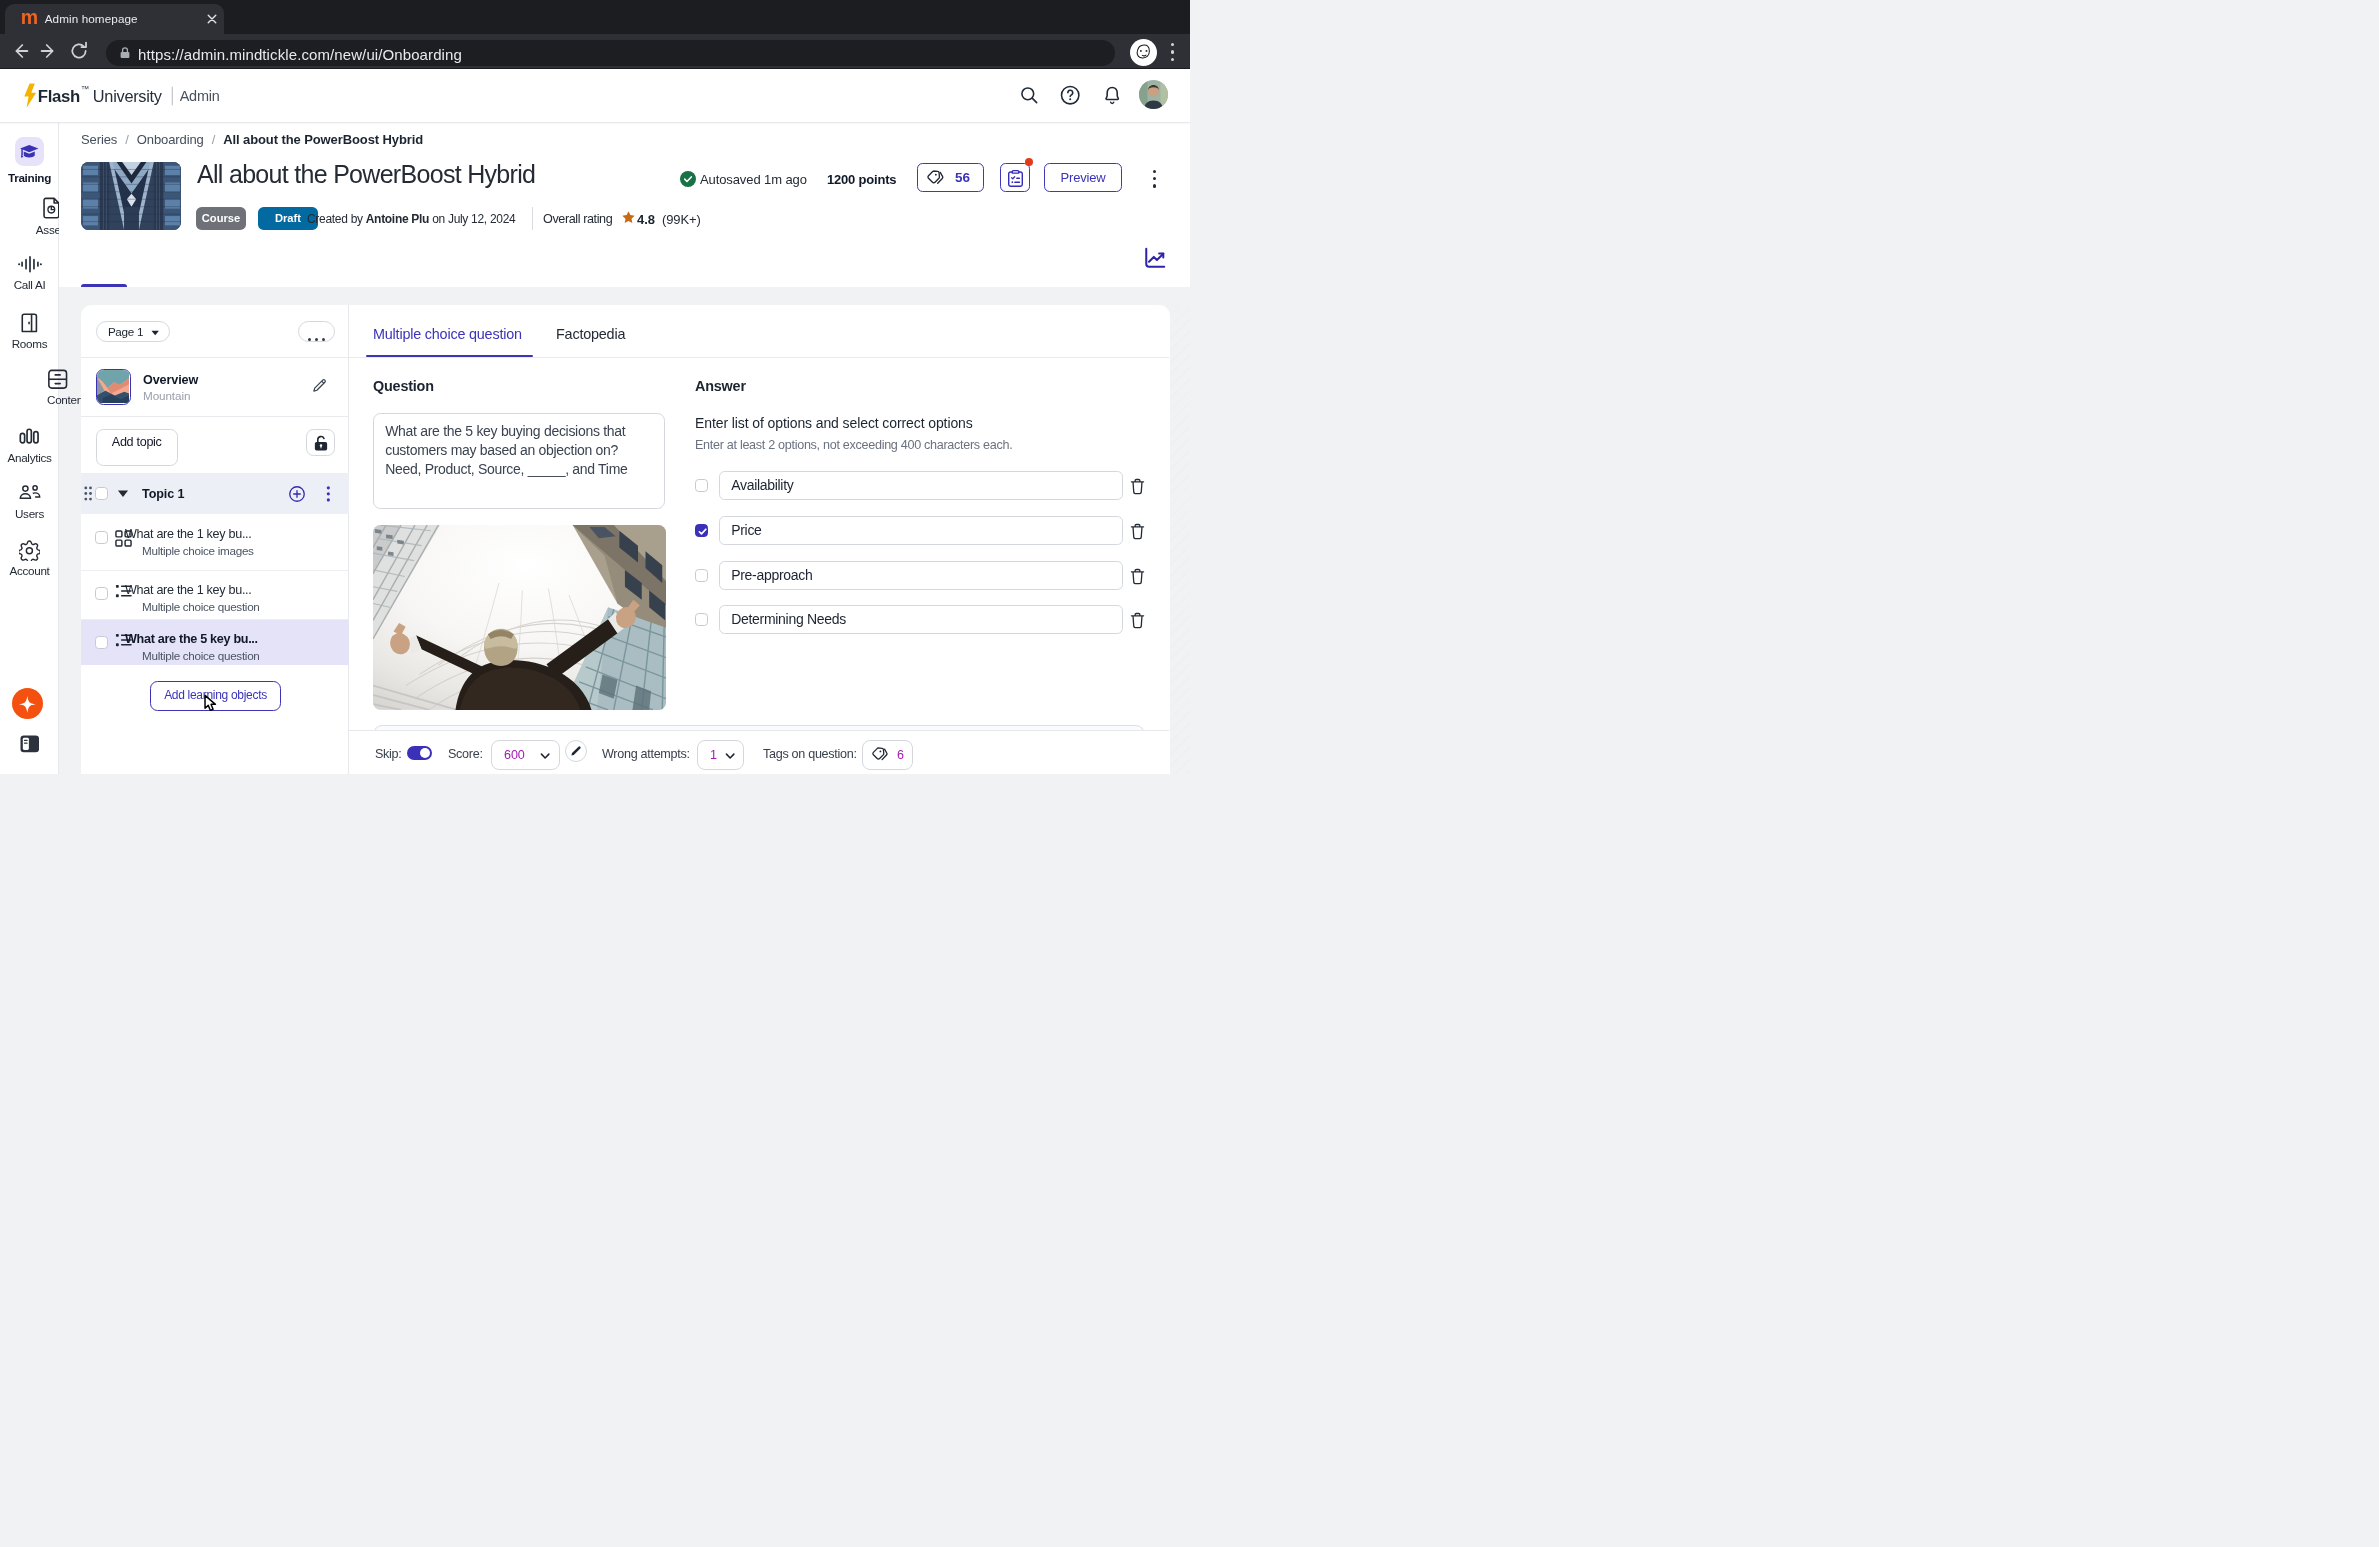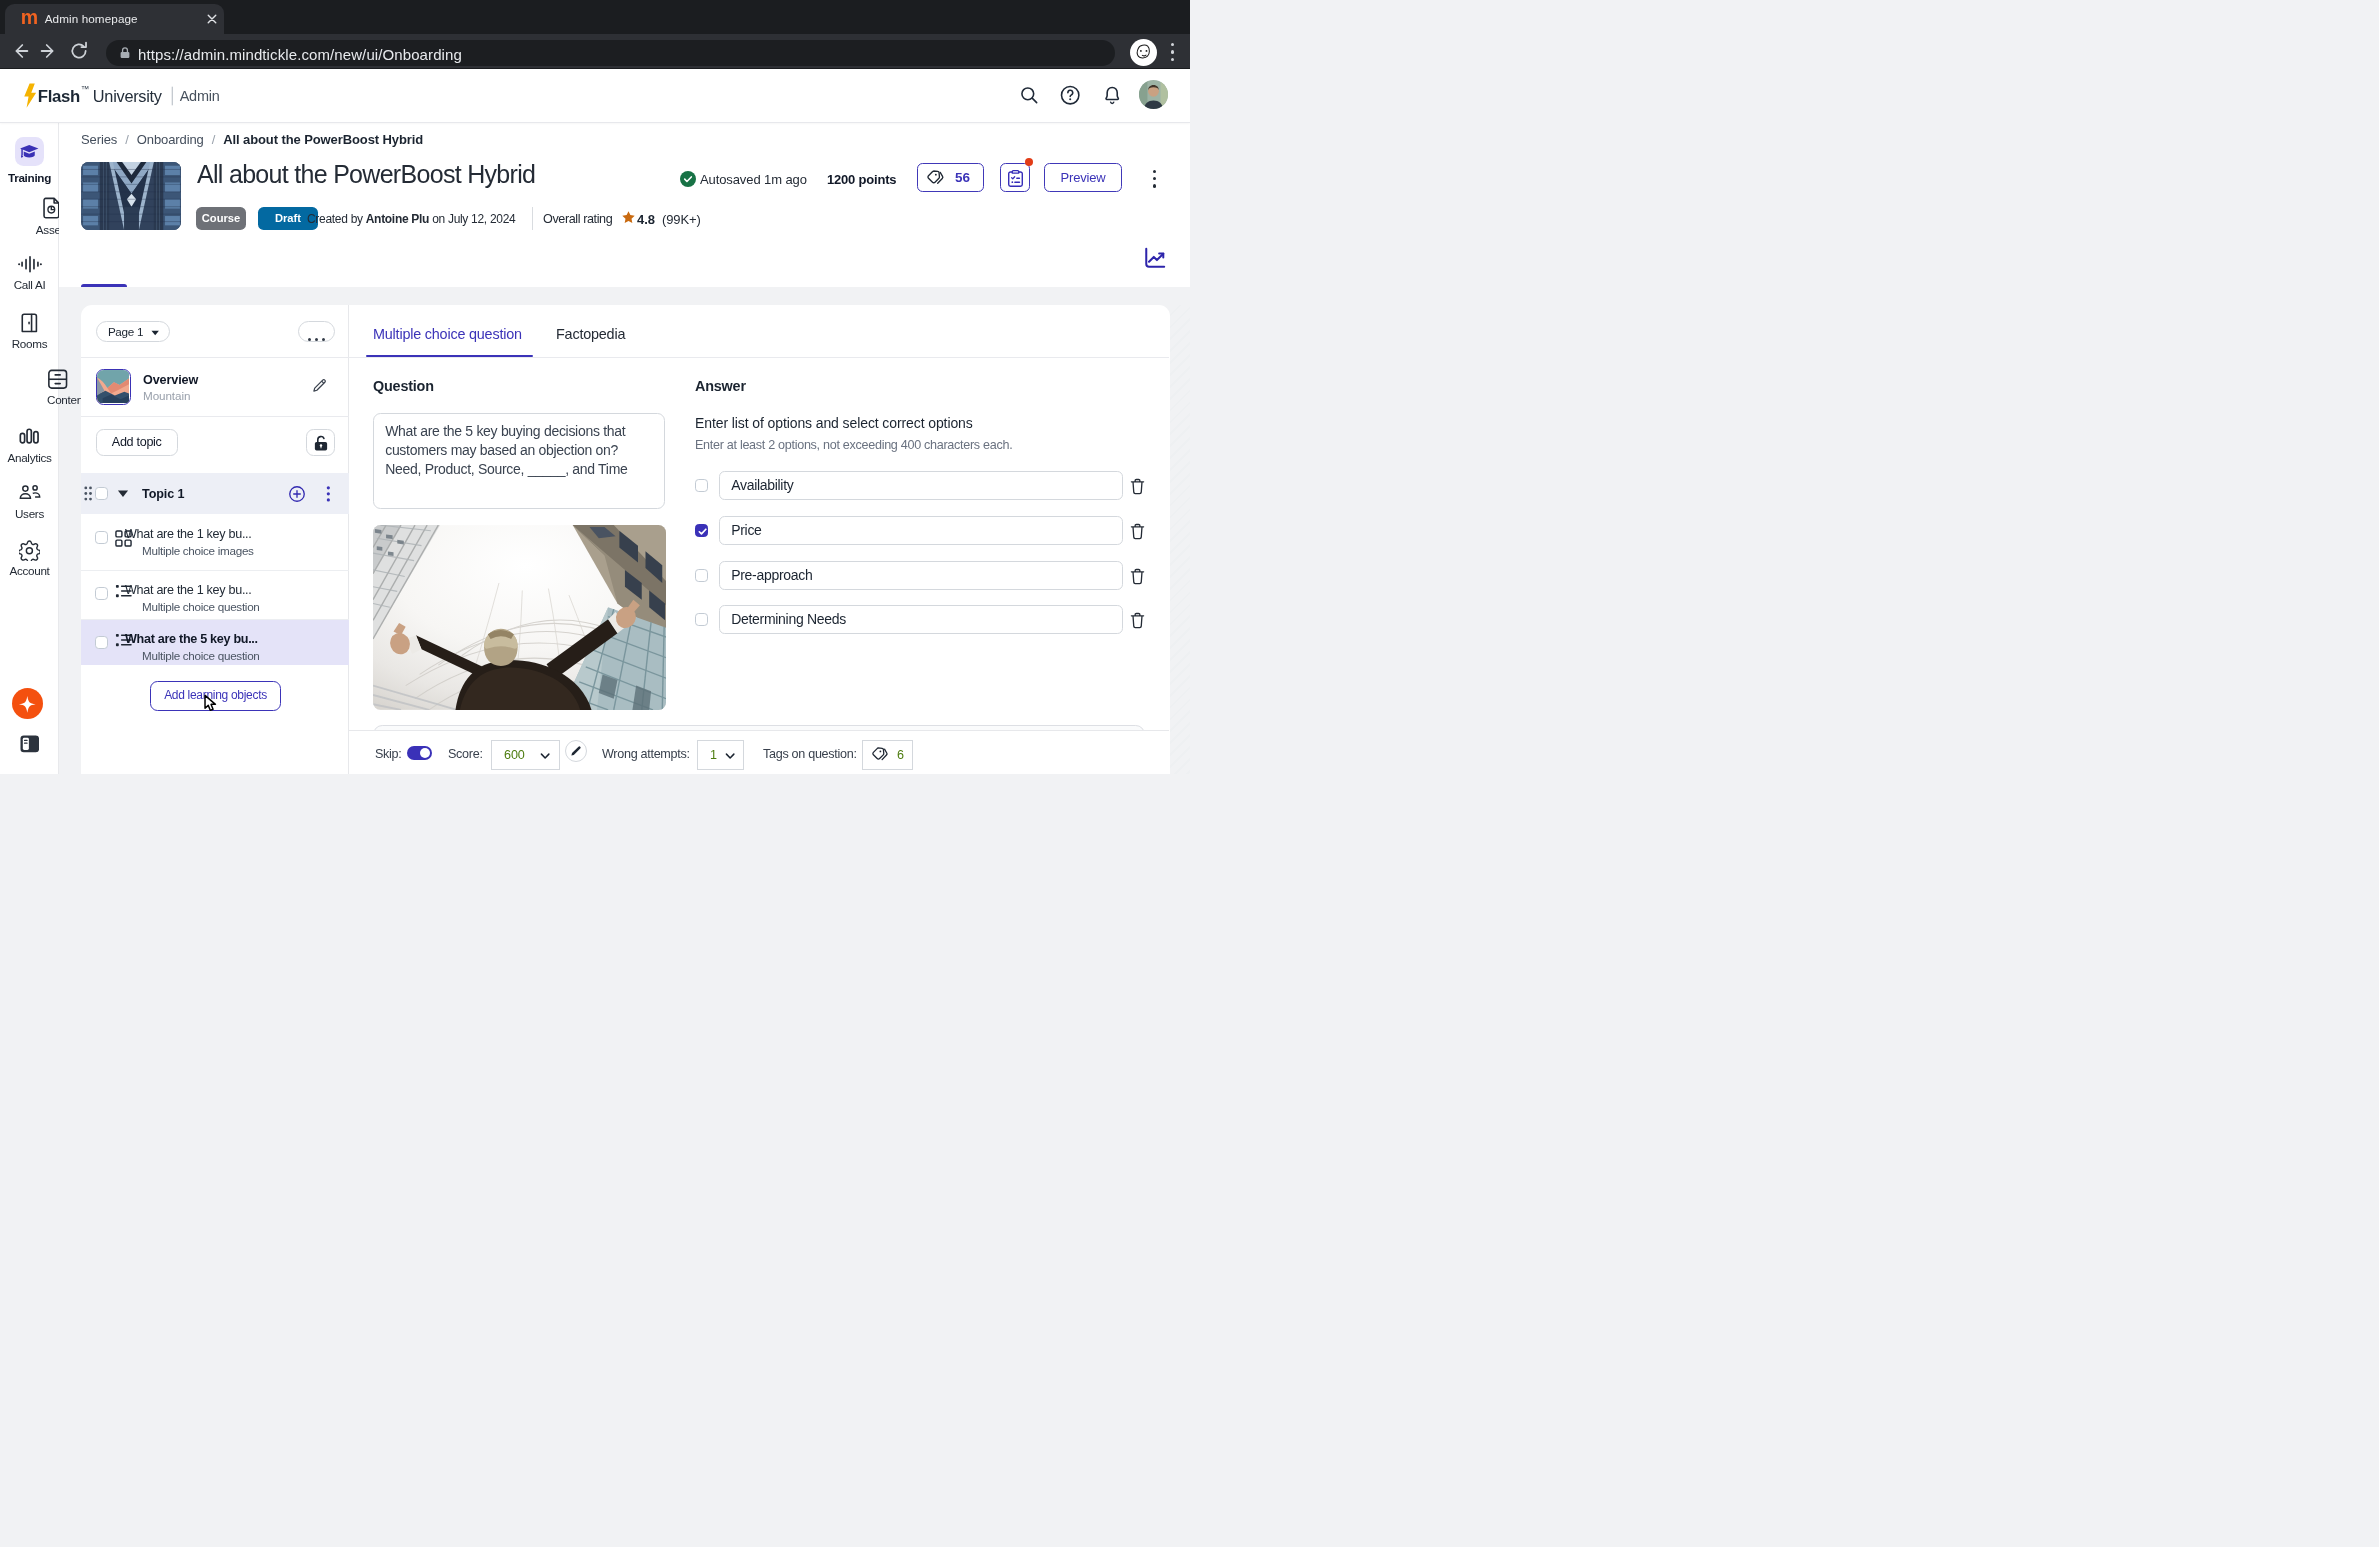--- a/index.html
+++ b/index.html
@@ -72,21 +72,21 @@
 #pgchip { left:14.7px; top:16px; width:74px; height:21.4px; font-size:11.7px; color:#1b2430; line-height:20.5px; padding-left:11.2px; letter-spacing:-0.3px;}
 #dotchip { left:217px; top:16px; width:37px; height:21.4px; }
 #dotchip i { display:inline-block; width:3.4px; height:3.4px; border-radius:50%; background:#333b47; margin:0 1.7px; vertical-align:middle; }
 #dotchip .dw { text-align:center; margin-top:7.5px; }
 .lpdiv { position:absolute; left:0; width:268px; height:0.9px; background:#e9eaee; }
 #ovthumb { position:absolute; left:14.5px; top:64px; width:35px; height:36px; border:1.9px solid #3a31b5; border-radius:7.5px; overflow:hidden;}
 #ovtitle { position:absolute; left:62px; top:68px; font-size:12.6px; font-weight:700; color:#111827;}
 #ovsub { position:absolute; left:62px; top:84px; font-size:11.7px; color:#9aa1ac;}
 #ovedit { position:absolute; left:231px; top:73px; }
 .lbtn { position:absolute; border:0.9px solid #d4d8dd; border-radius:7.5px; background:#fff; }
-#addtopic { left:14.7px; top:124px; width:82px; height:27px; font-size:12.6px; color:#111827; text-align:center; line-height:25px; letter-spacing:-0.3px;}
+#addtopic { left:14.7px; top:124px; width:82px; height:37px; font-size:12.6px; color:#111827; text-align:center; line-height:25px; letter-spacing:-0.3px;}
 #lockbtn { left:225px; top:124px; width:29px; height:27px; }
 #topicrow { position:absolute; left:0; top:168px; width:268px; height:41px; background:#edeff6; }
 .cb { position:absolute; width:13px; height:13px; border:0.9px solid #c3cbd4; border-radius:3.7px; background:#fff; }
 #topicrow .cb { left:13.7px; top:14px; }
 #topictitle { position:absolute; left:61px; top:13.5px; font-size:12.6px; font-weight:700; color:#111827; }
 .litem { position:absolute; left:0; width:268px; }
 .litem .t { position:absolute; left:44px; top:11.7px; font-size:12.6px; color:#1f2733; font-weight:700; letter-spacing:-0.3px;}
 .litem .s { position:absolute; left:61px; top:29px; font-size:11.7px; color:#4b5563; letter-spacing:-0.3px;}
 .litem .cb { left:13.7px; top:16.3px; }
 #item1 { top:210px; height:56px; border-bottom:0.9px solid #eceef1;}
@@ -107,21 +107,21 @@
 .orow { position:absolute; left:346px; height:29px; }
 .orow .box { position:absolute; left:23.5px; top:0; width:404px; height:29px; border:0.9px solid #d4d8dd; border-radius:5.6px; font-size:14px; color:#1b2430; line-height:27px; padding-left:11.7px; letter-spacing:-0.3px;}
 .orow .cb2 { position:absolute; left:0; top:8px; width:13px; height:13px; border:0.9px solid #c3cbd4; border-radius:3.7px; background:#fff;}
 .orow .trash { position:absolute; left:435px; top:6.5px; }
 #ansnote1 { position:absolute; left:346px; top:110px; font-size:14px; color:#1b2430; letter-spacing:-0.1px;}
 #ansnote2 { position:absolute; left:346px; top:133px; font-size:12.6px; color:#6a7280; letter-spacing:-0.3px;}
 
 #sliver { position:absolute; left:24px; top:420px; width:772px; height:11.2px; background:#fafbfc; border:0.9px solid #dddfe4; border-radius:9.3px 9.3px 0 0; }
 #rfoot { position:absolute; left:0; top:425px; width:820px; height:44px; background:#fff; border-top:0.9px solid #e7e8eb; font-size:12.6px; color:#39414d; }
 #rfoot .lab { position:absolute; top:16px; letter-spacing:-0.3px;}
-.fsel { position:absolute; top:8.9px; height:30px; border:0.9px solid #d4d8dd; border-radius:0; background:#fff; font-size:12.6px; color:#4d7c0f; line-height:28px; }
+.fsel { position:absolute; top:8.9px; height:30px; border:0.9px solid #d4d8dd; border-radius:8px; background:#fff; font-size:12.6px; color:#a21caf; line-height:28px; }
 #toggle { position:absolute; left:58px; top:15px; width:25px; height:14px; border-radius:7.5px; background:#3a31b8; }
 #toggle i { position:absolute; right:2.1px; top:2.1px; width:10px; height:10px; border-radius:50%; background:#fff; }
 #fpencil { position:absolute; left:216px; top:8.9px; width:22.4px; height:22.4px; border:0.9px solid #d4d8dd; border-radius:50%; background:#fff;}
 </style>
 </head>
 <body>
 
 <div id="chrome">
   <div id="toolbar"></div>
   <div id="tab">

